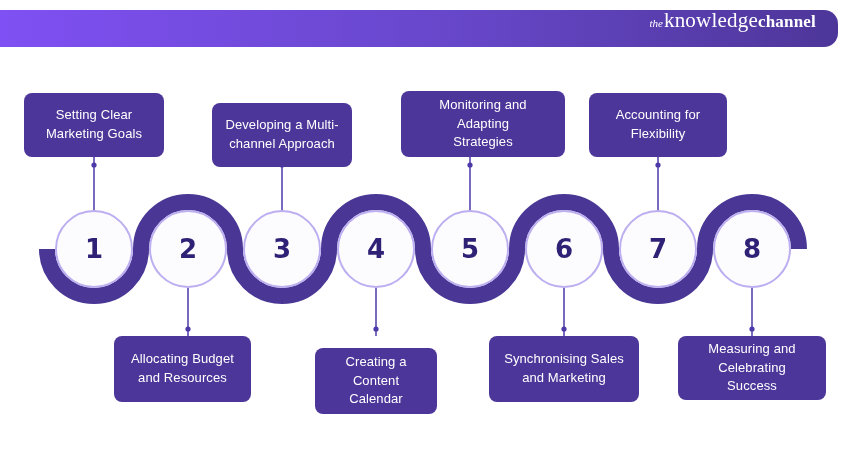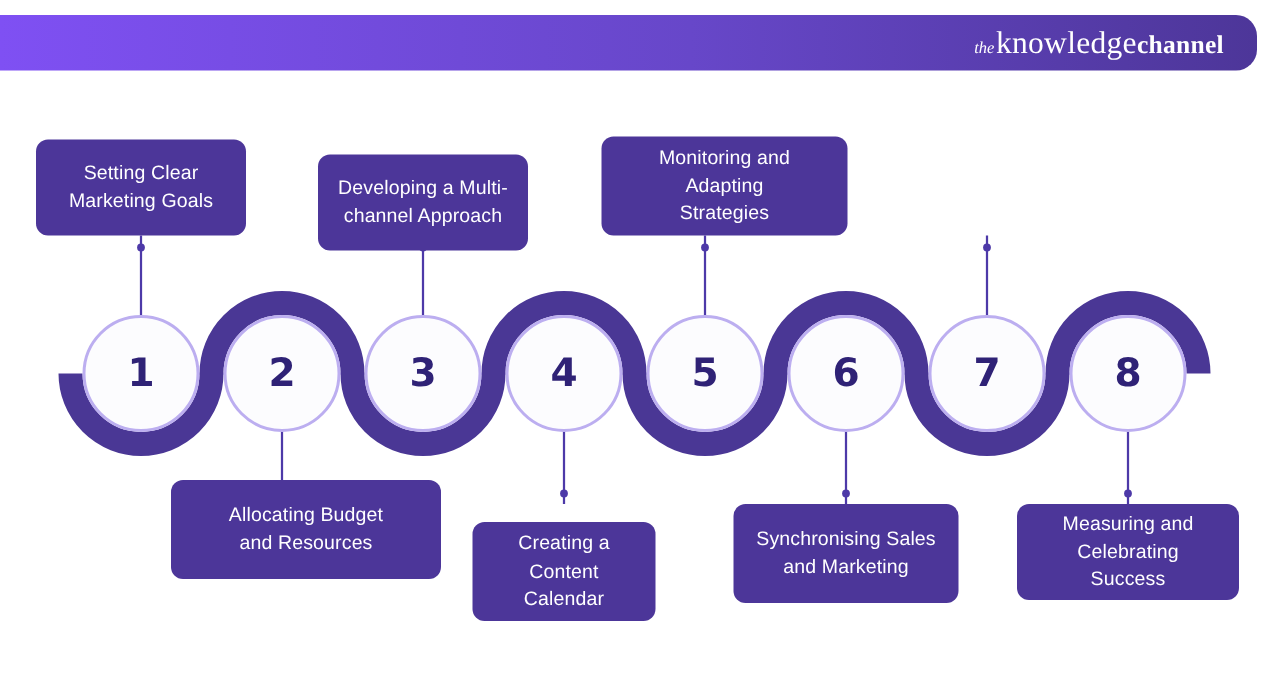--- a/index.html
+++ b/index.html
@@ -5,21 +5,21 @@
   html,body{margin:0;padding:0;background:#ffffff;}
   .stage{
     position:relative;width:850px;height:450px;overflow:hidden;background:#ffffff;
     font-family:"Liberation Sans",sans-serif;
   }
   
   .bar{
     position:absolute;left:0;top:10px;width:838px;height:37px;
     background:linear-gradient(90deg,#7F50F3 0%,#6747C9 55%,#4D3699 100%);
     border-radius:0 14px 14px 0;
-    display:flex;align-items:center;justify-content:flex-end;
+    display:flex;justify-content:flex-end;
   }
   .logo{color:#ffffff;padding-right:22px;font-family:"Liberation Serif",serif;line-height:1;display:flex;align-items:baseline;}
   .logo .the{font-style:italic;font-size:11px;margin-right:1px;}
   .logo .kn{font-size:21px;letter-spacing:.2px;}
   .logo .ac{font-size:17px;font-weight:700;letter-spacing:.2px;}
   
   .wave-svg{position:absolute;left:0;top:0;}
   
   .circle{
     position:absolute;width:74px;height:74px;border-radius:50%;
@@ -108,22 +108,26 @@
     </div>
   <div class="box" style="left:212px;top:103px;width:140px;height:64px">
       <span>Developing a Multi-
 channel Approach</span>
     </div>
   <div class="box" style="left:401px;top:91px;width:164px;height:66px">
       <span>Monitoring and
 Adapting
 Strategies</span>
     </div>
+  <div class="box" style="left:589px;top:93px;width:138px;height:64px">
+      <span>Accounting for
+Flexibility</span>
+    </div>
 
-  <div class="box" style="left:114px;top:320px;width:180px;height:66px">
+  <div class="box" style="left:114px;top:336px;width:137px;height:66px">
       <span>Allocating Budget
 and Resources</span>
     </div>
   <div class="box" style="left:315px;top:348px;width:122px;height:66px">
       <span>Creating a
 Content
 Calendar</span>
     </div>
   <div class="box" style="left:489px;top:336px;width:150px;height:66px">
       <span>Synchronising Sales

